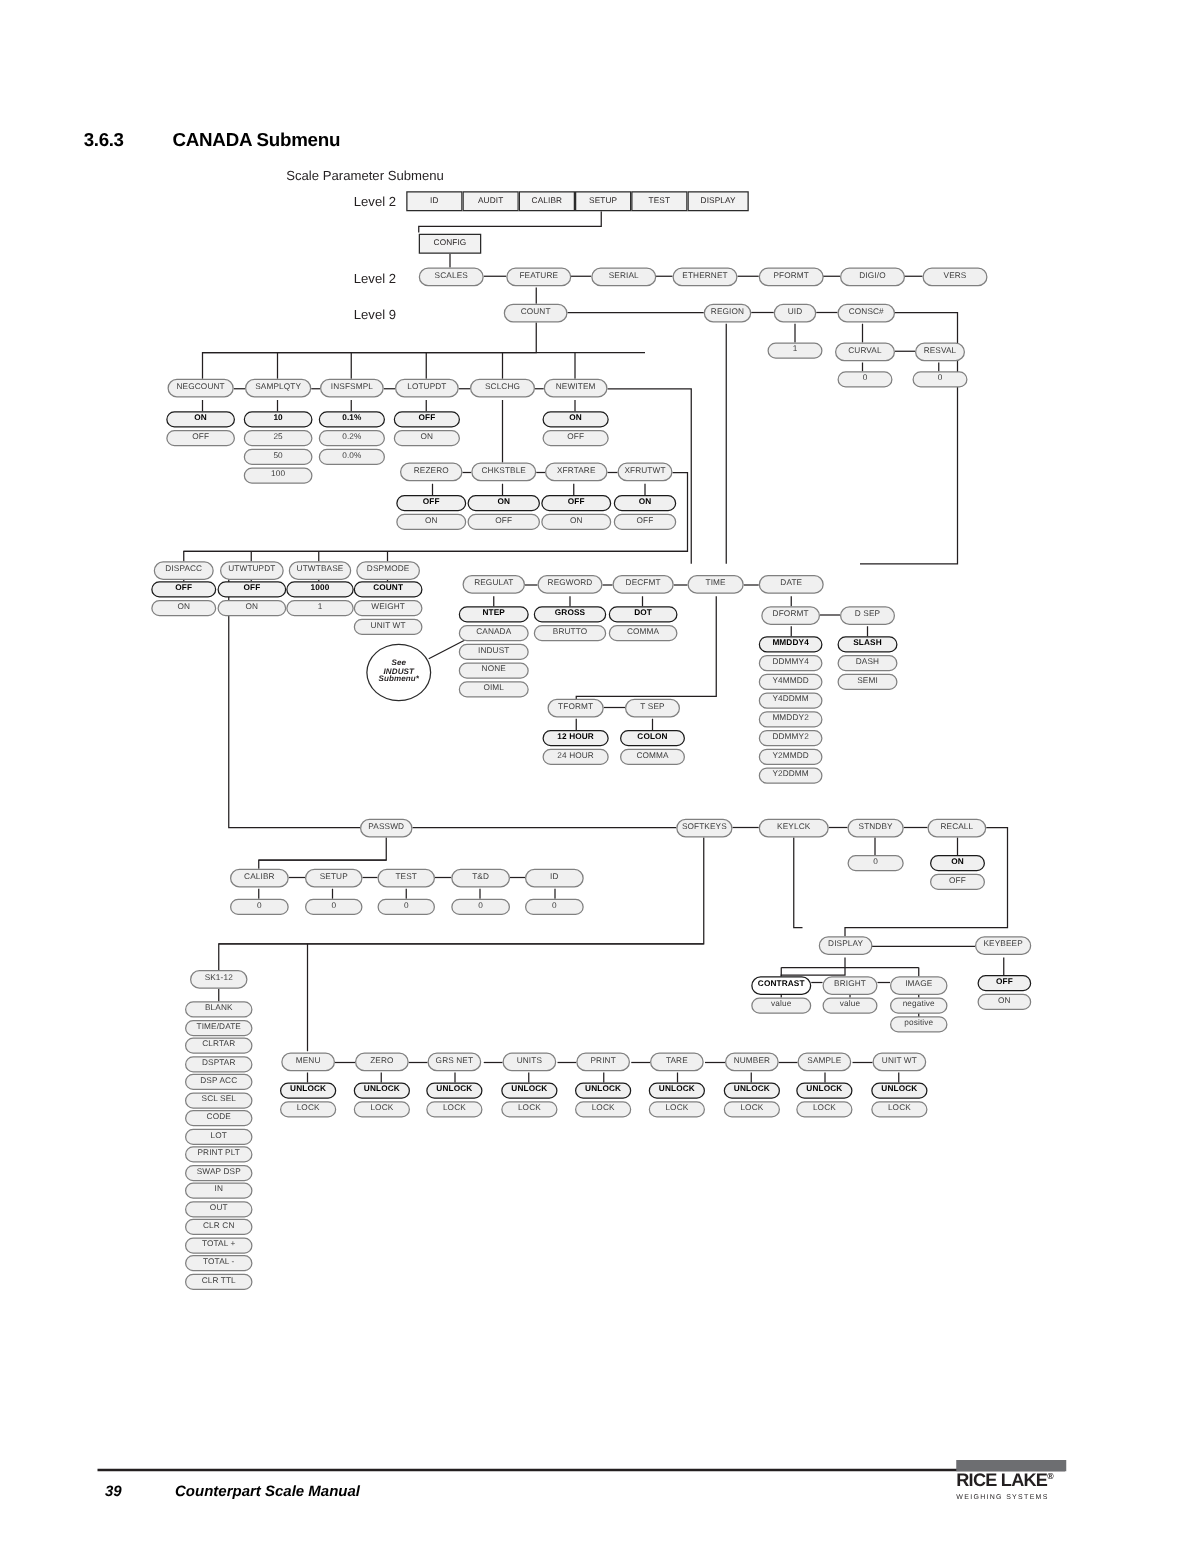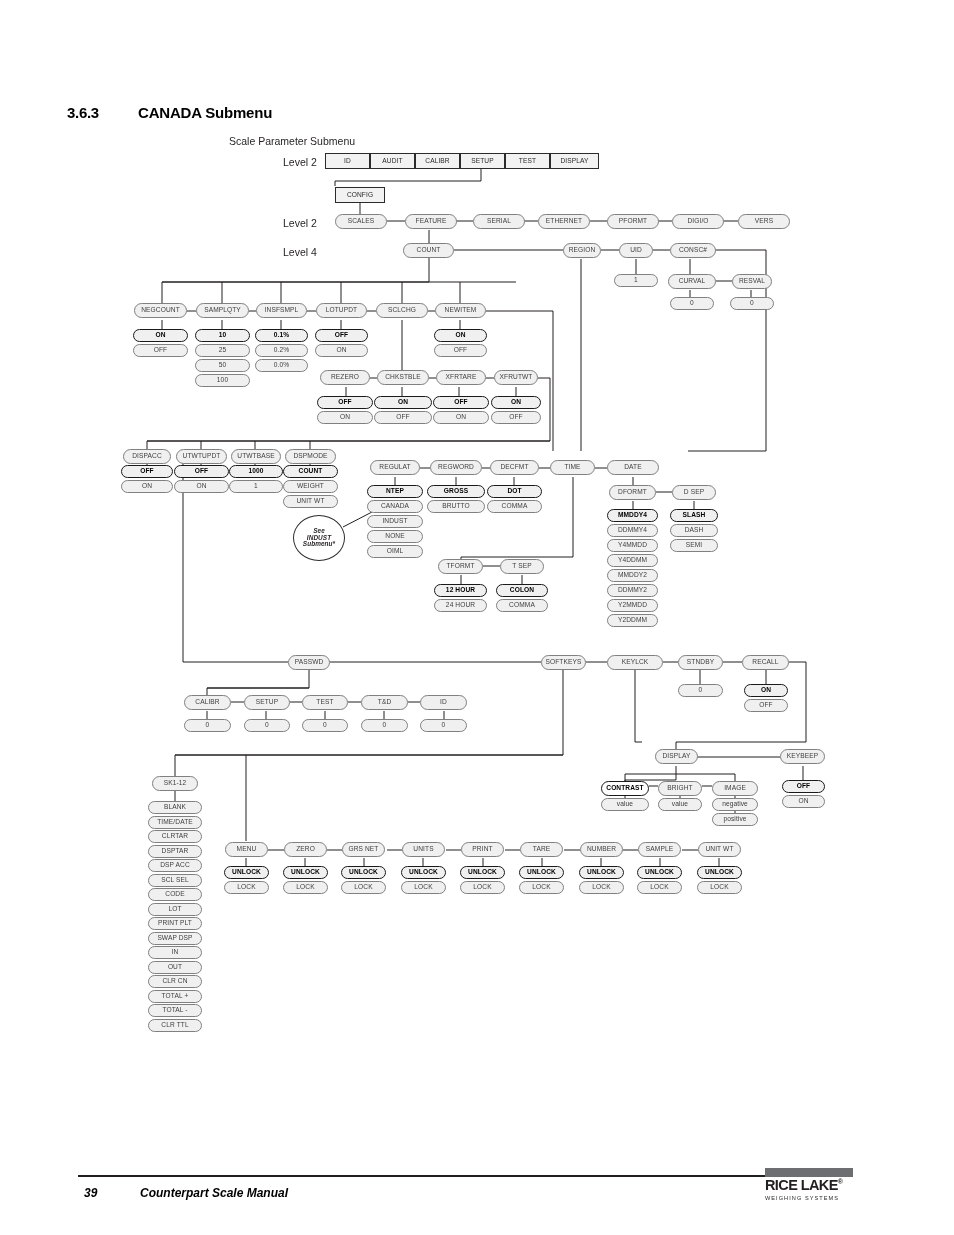--- a/index.html
+++ b/index.html
@@ -43,21 +43,21 @@
 
 <div id="page">
 
   <div class="sec-num">3.6.3</div>
   <div class="sec-title">CANADA Submenu</div>
 
   <div class="caption">Scale Parameter Submenu</div>
 
   <div class="lvl-label" style="left:283px;top:156px;">Level 2</div>
   <div class="lvl-label" style="left:283px;top:217px;">Level 2</div>
-  <div class="lvl-label" style="left:283px;top:246px;">Level 4</div>
+  <div class="lvl-label" style="left:283px;top:246px;">Level 9</div>
 
   <svg class="wires" viewBox="0 0 954 1235">
 
     <path d="M481,169 L481,181 L335,181 L335,186"></path>
 
     <path d="M360,203 L360,214"></path>
 
     <line x1="387" y1="221" x2="405" y2="221"></line>
     <line x1="455" y1="221" x2="473" y2="221"></line>
     <line x1="519" y1="221" x2="538" y2="221"></line>

